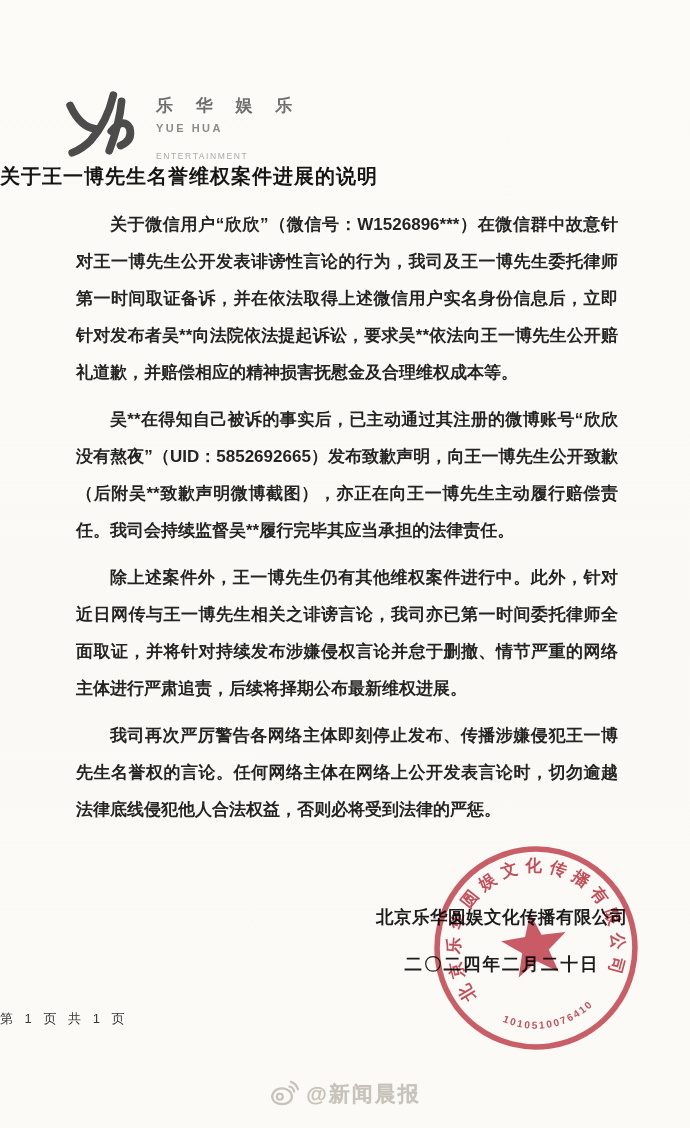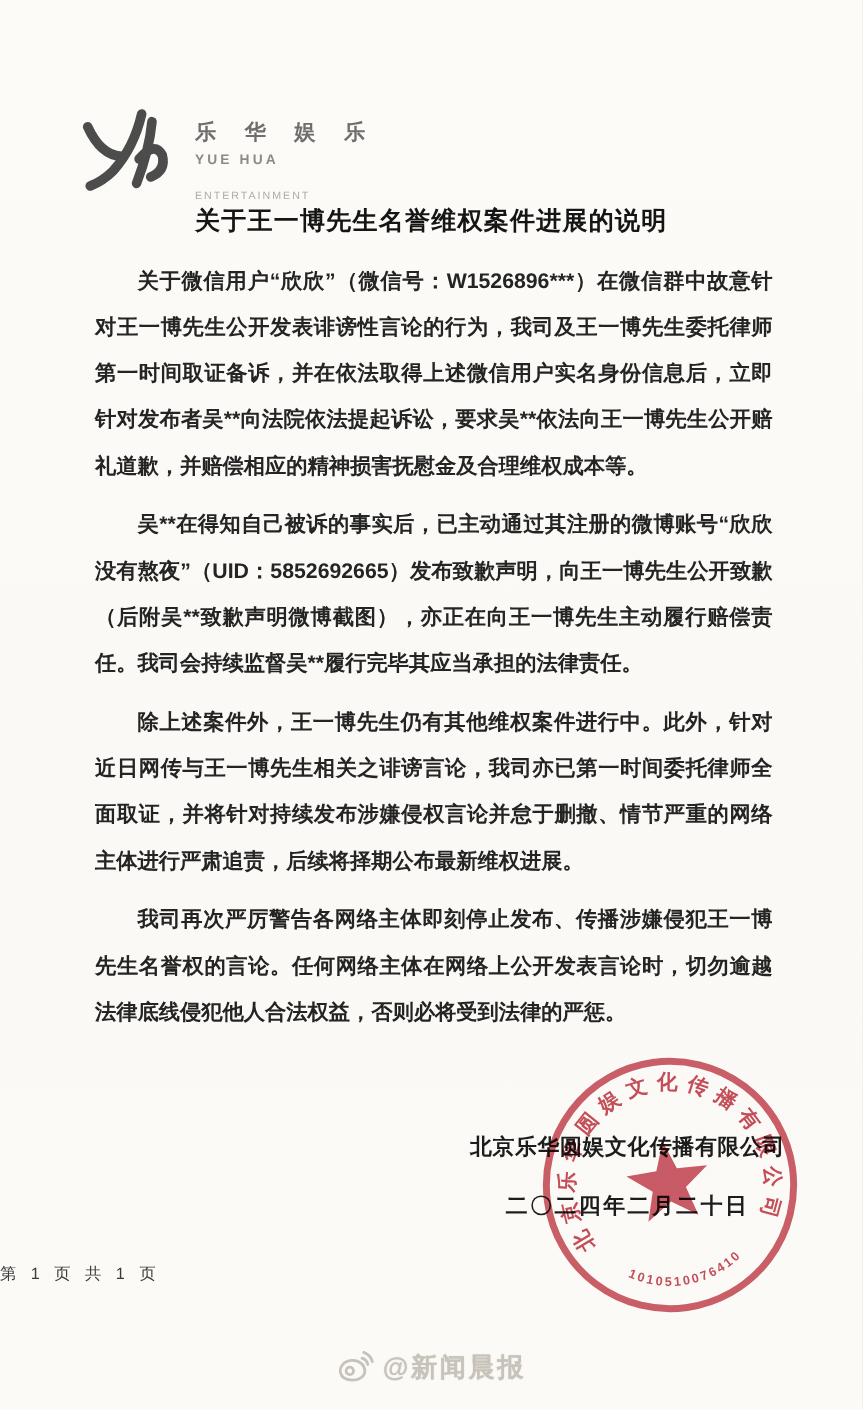--- a/index.html
+++ b/index.html
@@ -10,31 +10,31 @@
   }
   .page {
     position: relative;
     width: 690px; height: 1128px;
     background: linear-gradient(180deg, #fcfbf8 0%, #faf9f5 55%, #fbfaf6 100%);
     overflow: hidden;
     color: #1f1f1f;
   }
 
   
-  .logo { position: absolute; left: 60px; top: 80px; display: flex; align-items: center; }
+  .logo { position: absolute; left: 60px; top: 80px; display: flex; align-items: flex-end; }
   .logo-mark { width: 82px; height: 72px; }
   .logo-text { margin-left: 14px; padding-top: 14px; }
   .logo-cn { font-size: 17px; font-weight: 700; letter-spacing: 9px; color: #6e6e6e; }
   .logo-en { font-size: 11px; font-weight: 700; letter-spacing: 2.5px; color: #8b8b8b; margin-top: 5px; }
   .logo-sub { font-size: 8.5px; font-weight: 400; letter-spacing: 1.6px; color: #ababab; margin-top: 17px; }
 
   
   .doc-title {
     position: absolute; top: 163px; left: 0; width: 100%;
-    text-align: center; font-size: 20px; font-weight: 700;
+    text-align: left; font-size: 20px; font-weight: 700;
     letter-spacing: 1px; color: #151515;
   }
 
   
   .doc-body {
     position: absolute; left: 76px; right: 72px; top: 206px;
   }
   .doc-body p {
     margin: 0 0 10px 0;
     font-size: 17px; line-height: 37px;

